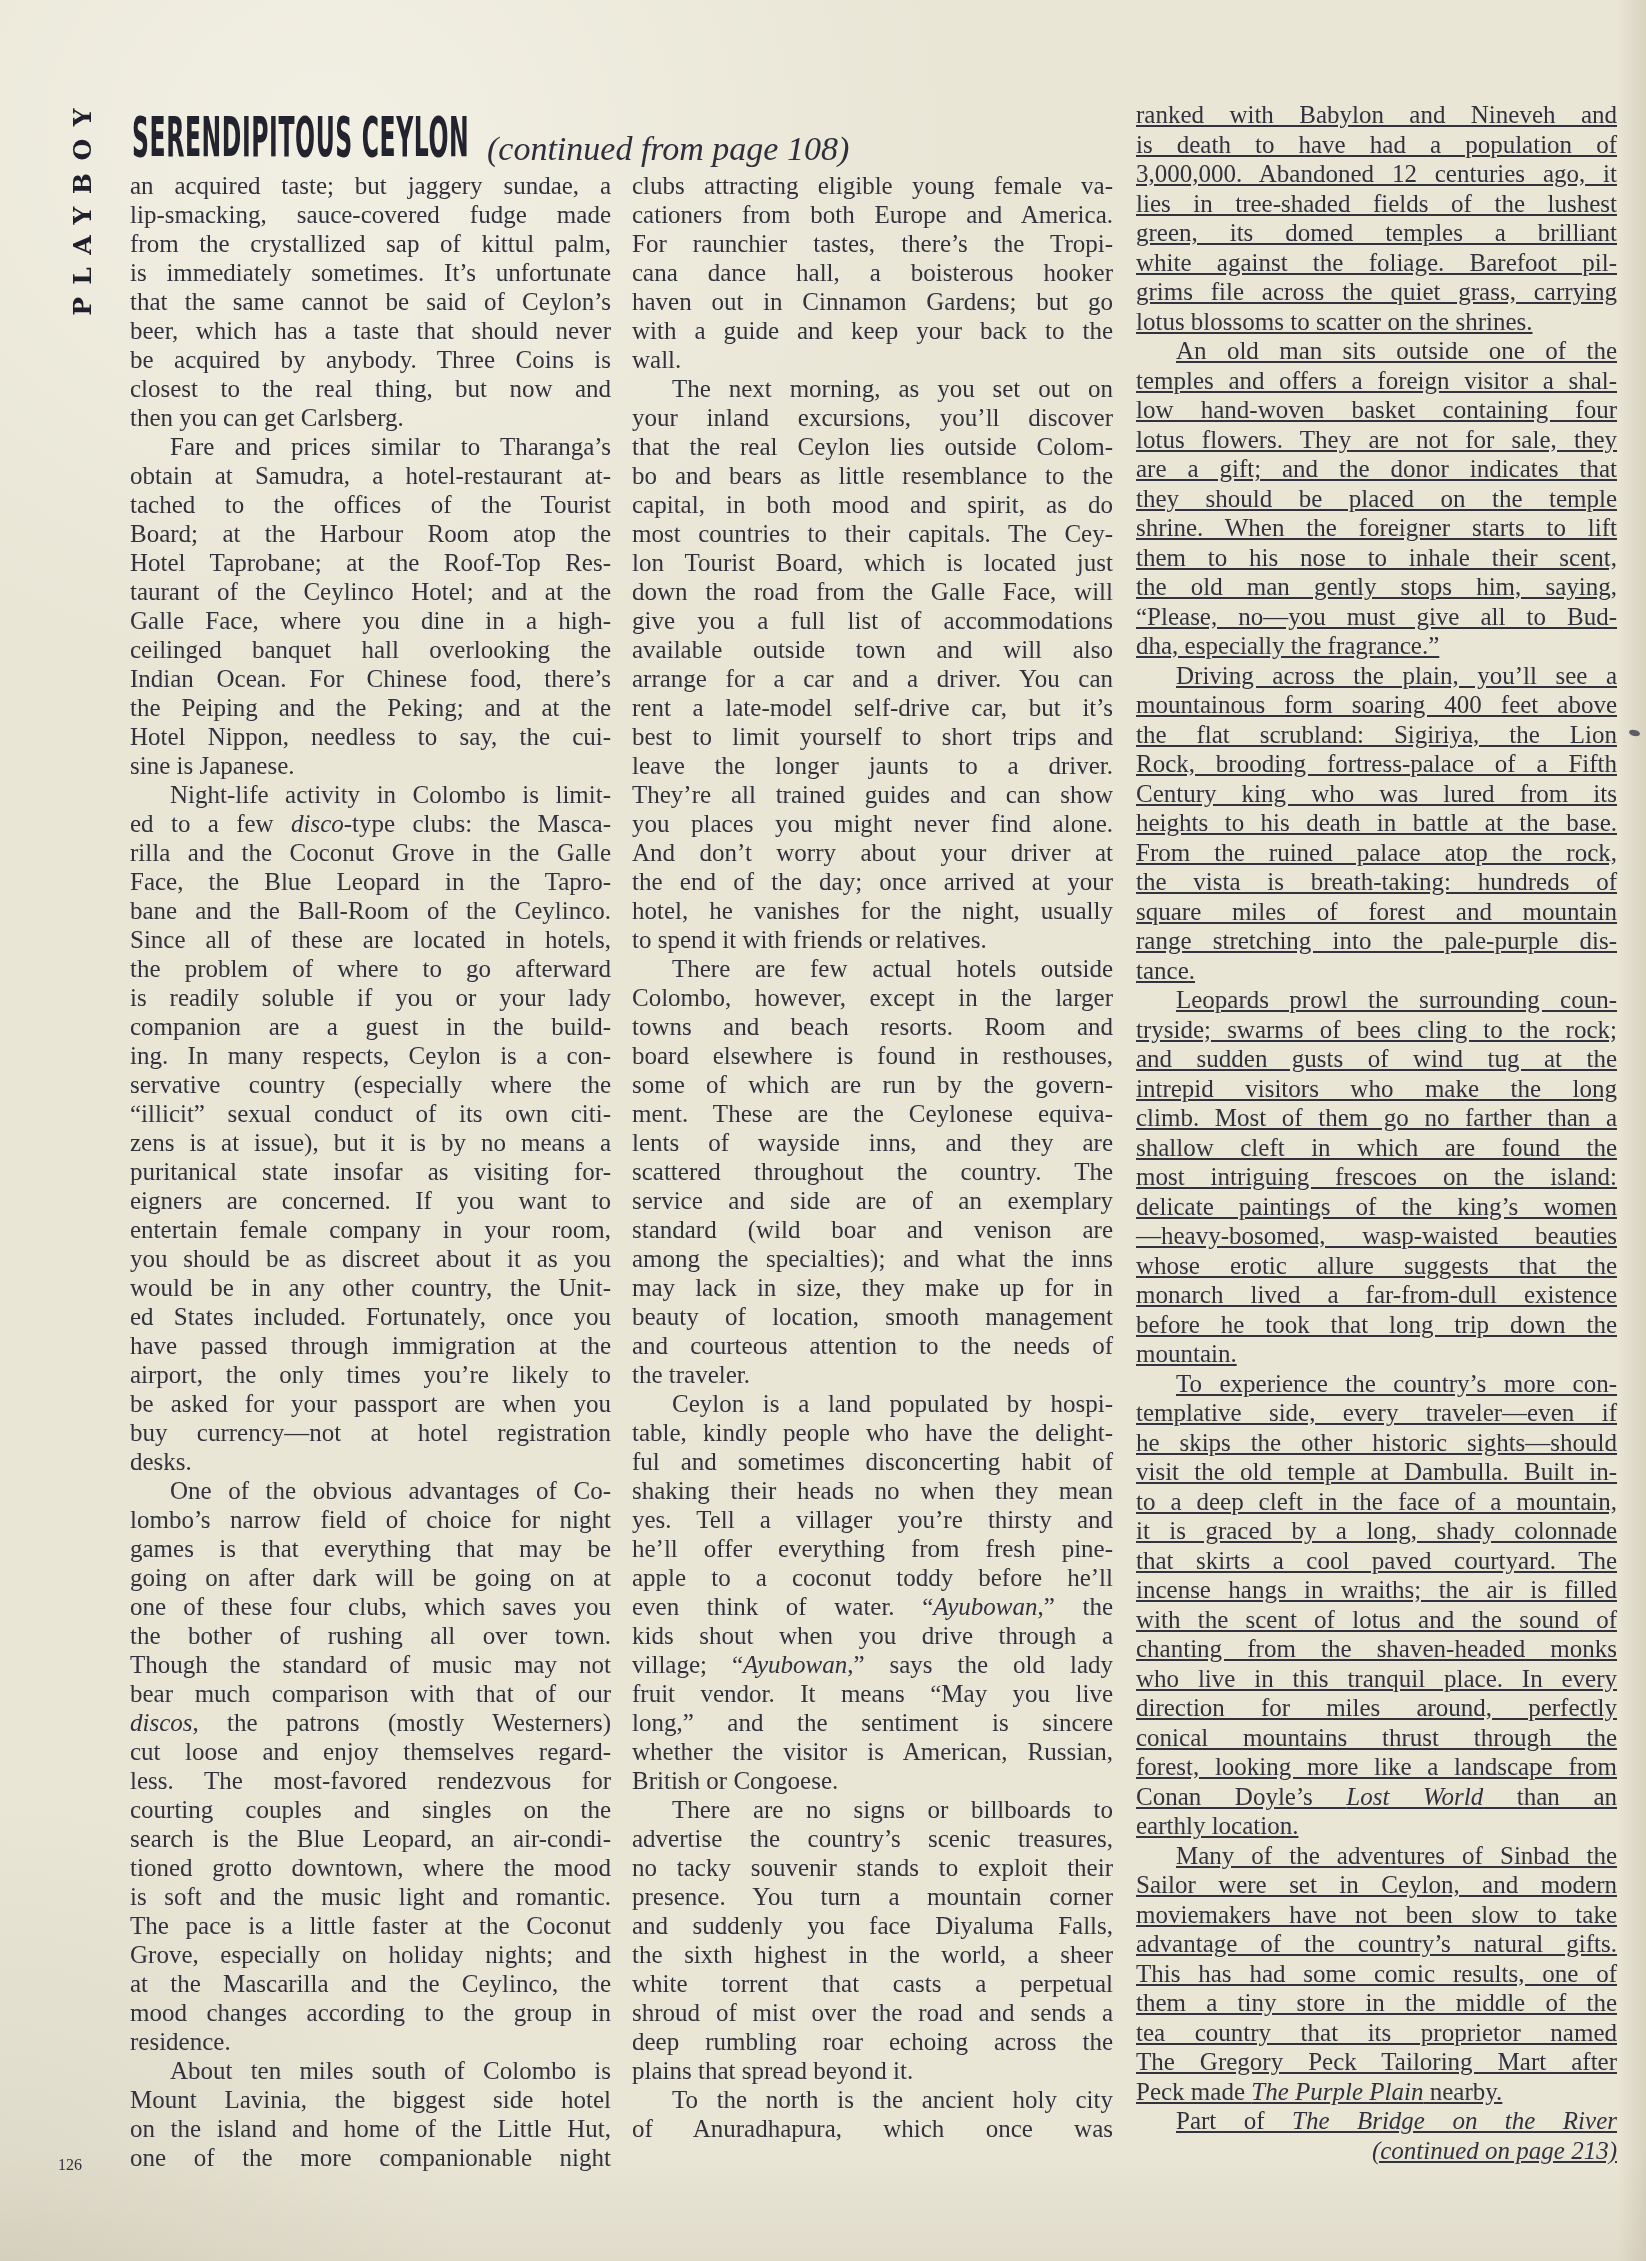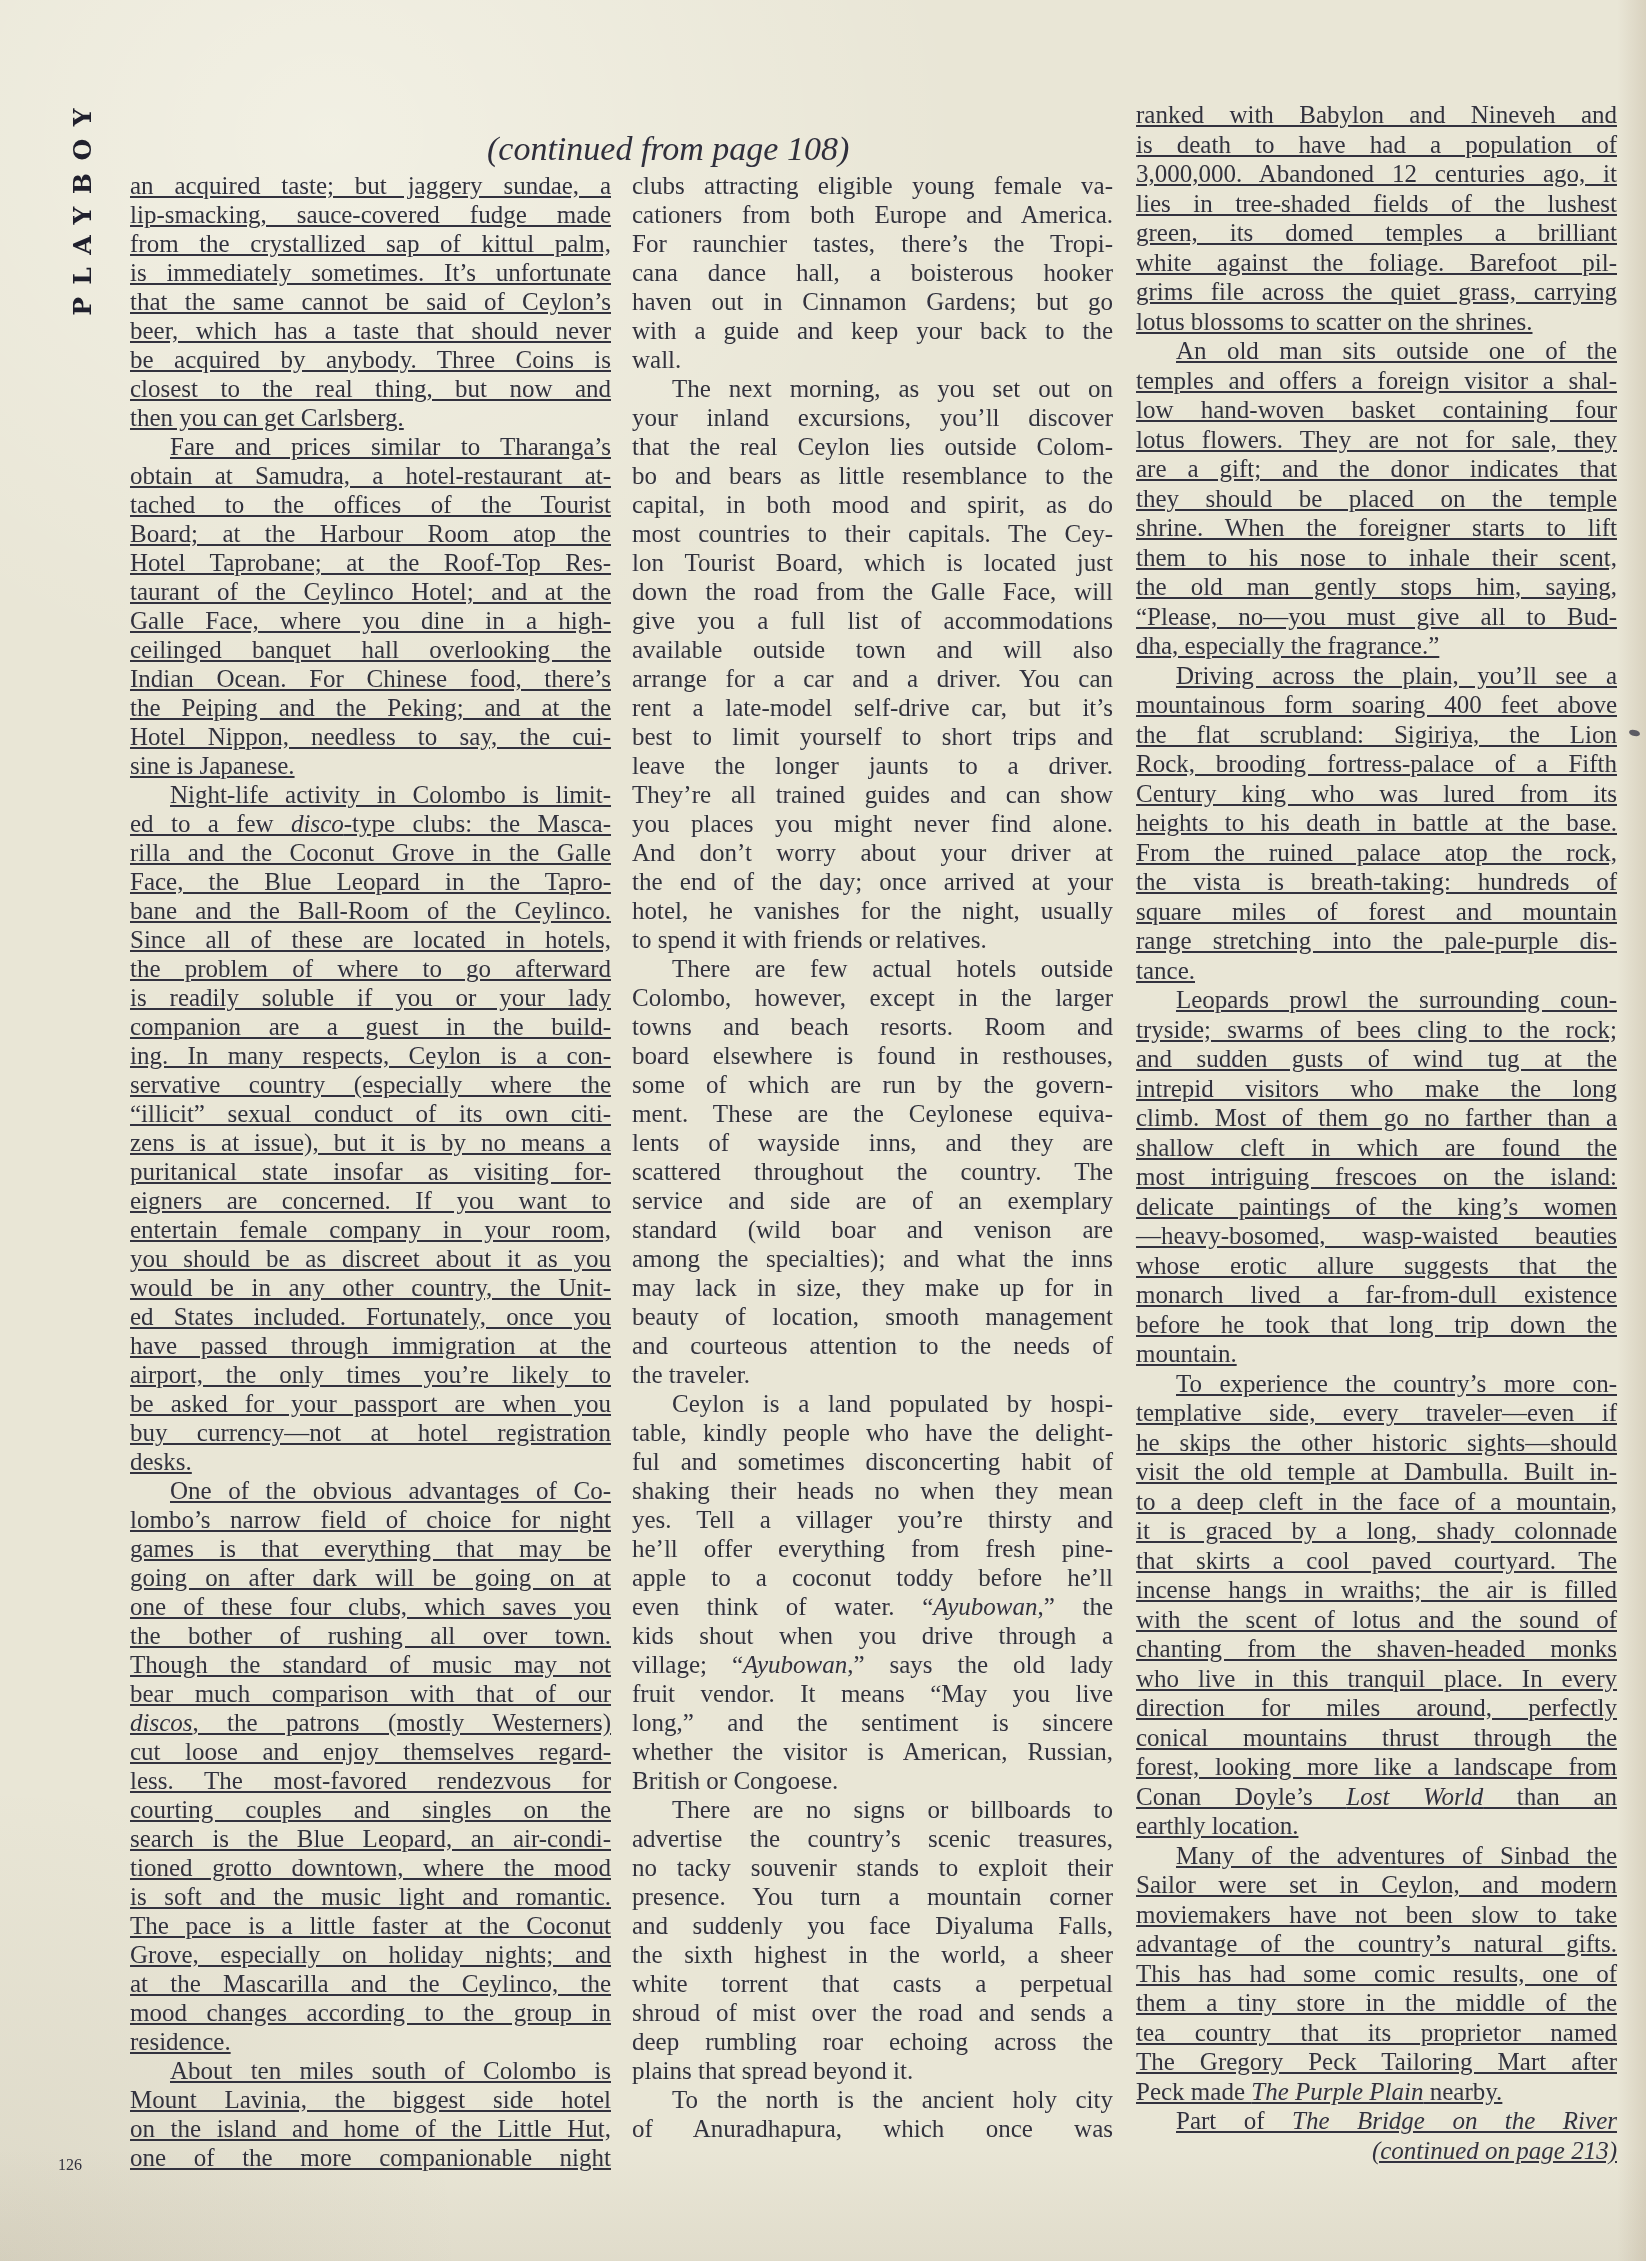--- a/index.html
+++ b/index.html
@@ -33,21 +33,21 @@
   .contfrom{
     position:absolute;left:487px;top:130px;
     font-family:"Liberation Serif", serif;font-style:italic;
     font-size:34px;color:#2f2f3c;white-space:nowrap;
   }
   .col{
     position:absolute;width:481px;
     font-size:25px;
     text-rendering:optimizeLegibility;
   }
-  .col[data-col="0"]{left:130px;top:171px;line-height:29px;text-decoration:underline;}
+  .col[data-col="0"]{left:130px;top:171px;line-height:29px;}
   .col[data-col="1"]{left:632px;top:171px;line-height:29px;}
   .col[data-col="2"]{left:1136px;top:100px;line-height:29.5px;text-decoration:underline;}
   .line{text-align:justify;text-align-last:justify;}
   .line.last-left{text-align-last:left;}
   .line.last-right{text-align-last:right;}
   .line.indent{text-indent:40px;}
   .line i{font-style:italic;}
   .pageno{
     position:absolute;left:58px;top:2156px;
     font-family:"Liberation Serif", serif;font-size:16px;color:#31313d;
@@ -57,20 +57,23 @@
     background:#454552;border-radius:50% 60% 50% 60%;
     transform:rotate(8deg);opacity:.85;
   }
 </style>
 </head>
 <body>
 
 <div class="page">
   <div class="spine">PLAYBOY</div>
 
+  <div class="headline">
+    <h1 class="title"><span class="title-inner">SERENDIPITOUS CEYLON</span></h1>
+  </div>
   <span class="contfrom">(continued from page 108)</span>
 
   <div class="col" data-col="0">
       <div class="line">an acquired taste; but jaggery sundae, a</div>
       <div class="line">lip-smacking, sauce-covered fudge made</div>
       <div class="line">from the crystallized sap of kittul palm,</div>
       <div class="line">is immediately sometimes. It’s unfortunate</div>
       <div class="line">that the same cannot be said of Ceylon’s</div>
       <div class="line">beer, which has a taste that should never</div>
       <div class="line">be acquired by anybody. Three Coins is</div>

